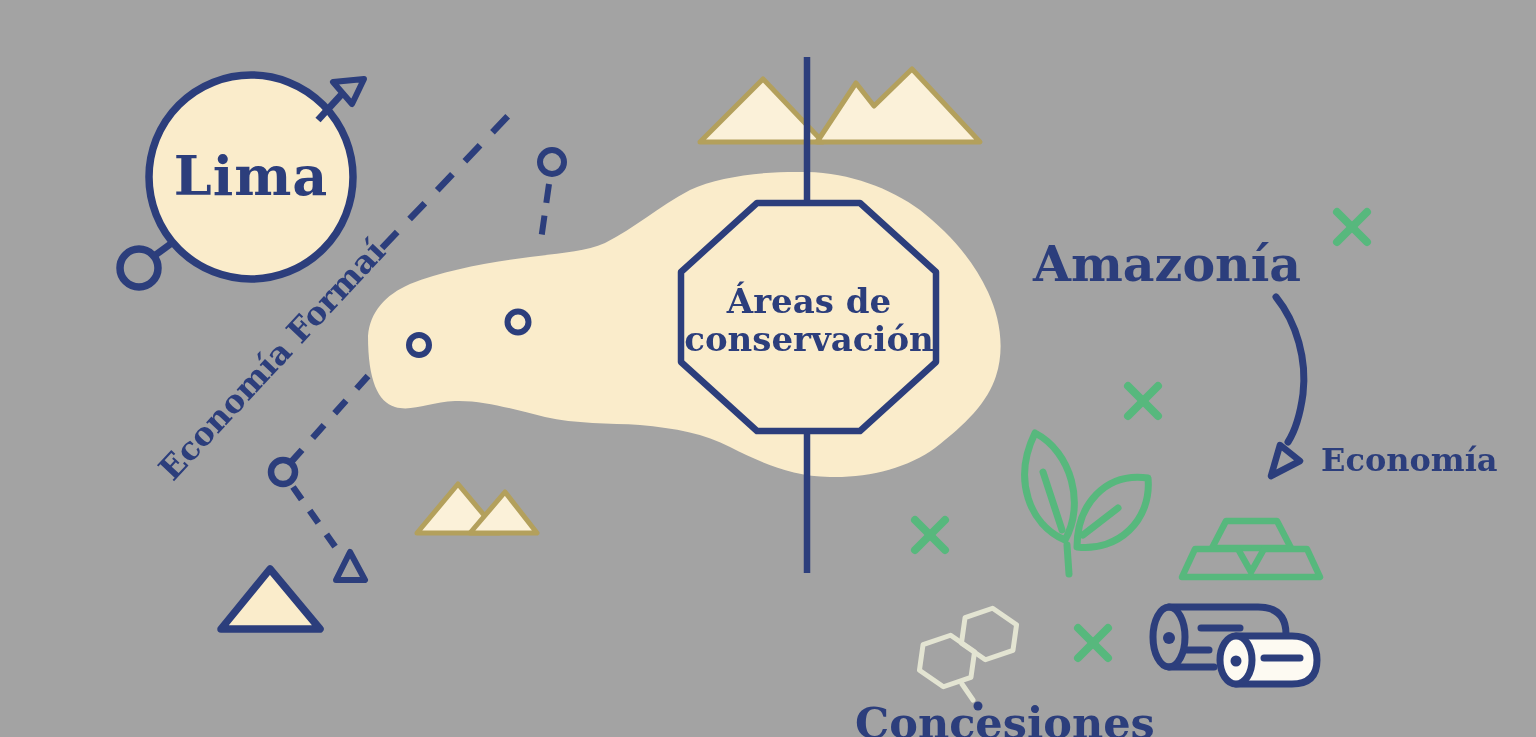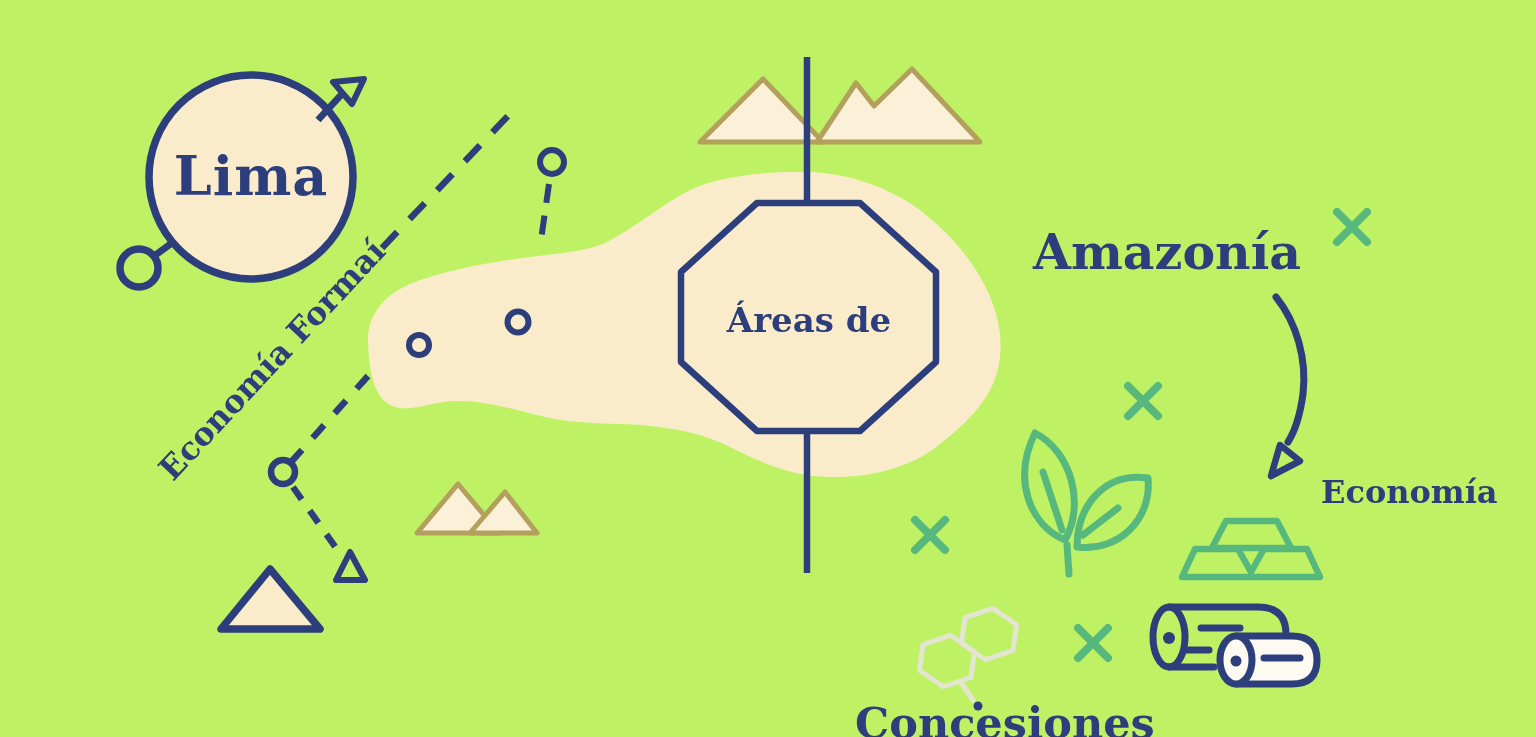--- a/index.html
+++ b/index.html
@@ -1,20 +1,20 @@
 <!DOCTYPE html>
 <html><head>
 <meta charset="utf-8">
 <style>
   html,body{margin:0;padding:0;}
   body{background:#fdfaf2;}
   #stage{
     position:relative;
     width:1536px;height:737px;
-    background:#bef264;
+    background:#a3a3a3;
     overflow:hidden;
     font-family:"DejaVu Serif", serif;
   }
   #shapes{position:absolute;left:0;top:0;width:1536px;height:737px;}
   .lbl{
     position:absolute;
     color:#2c3e7c;
     white-space:nowrap;
     -webkit-user-select:none;user-select:none;
   }
@@ -147,25 +147,26 @@
       <path d="M1280,445 L1300,461 L1271,476 Z" stroke-width="6.5"></path>
     </g>
   </svg>
 
   <div class="lbl lima center" style="left:251px;top:176px;">Lima</div>
 
   <div class="lbl formal" style="left:272px;top:360px;">Economía Formaí</div>
 
   <div class="lbl areas center" style="left:809px;top:320px;">
     <div>Áreas de</div>
+    <div>conservación</div>
   </div>
 
-  <div class="lbl amazonia center" style="left:1167px;top:252px;">
+  <div class="lbl amazonia center" style="left:1167px;top:264px;">
     <div>Amazonía</div>
   </div>
 
-  <div class="lbl ilegal" style="left:1321px;top:441px;margin-top:32px;">
+  <div class="lbl ilegal" style="left:1321px;top:441px;">
     <div>Economía</div>
   </div>
 
   <div class="lbl concesiones" style="left:855px;top:698px;">Concesiones</div>
 
 </div>
 
 </body></html>

